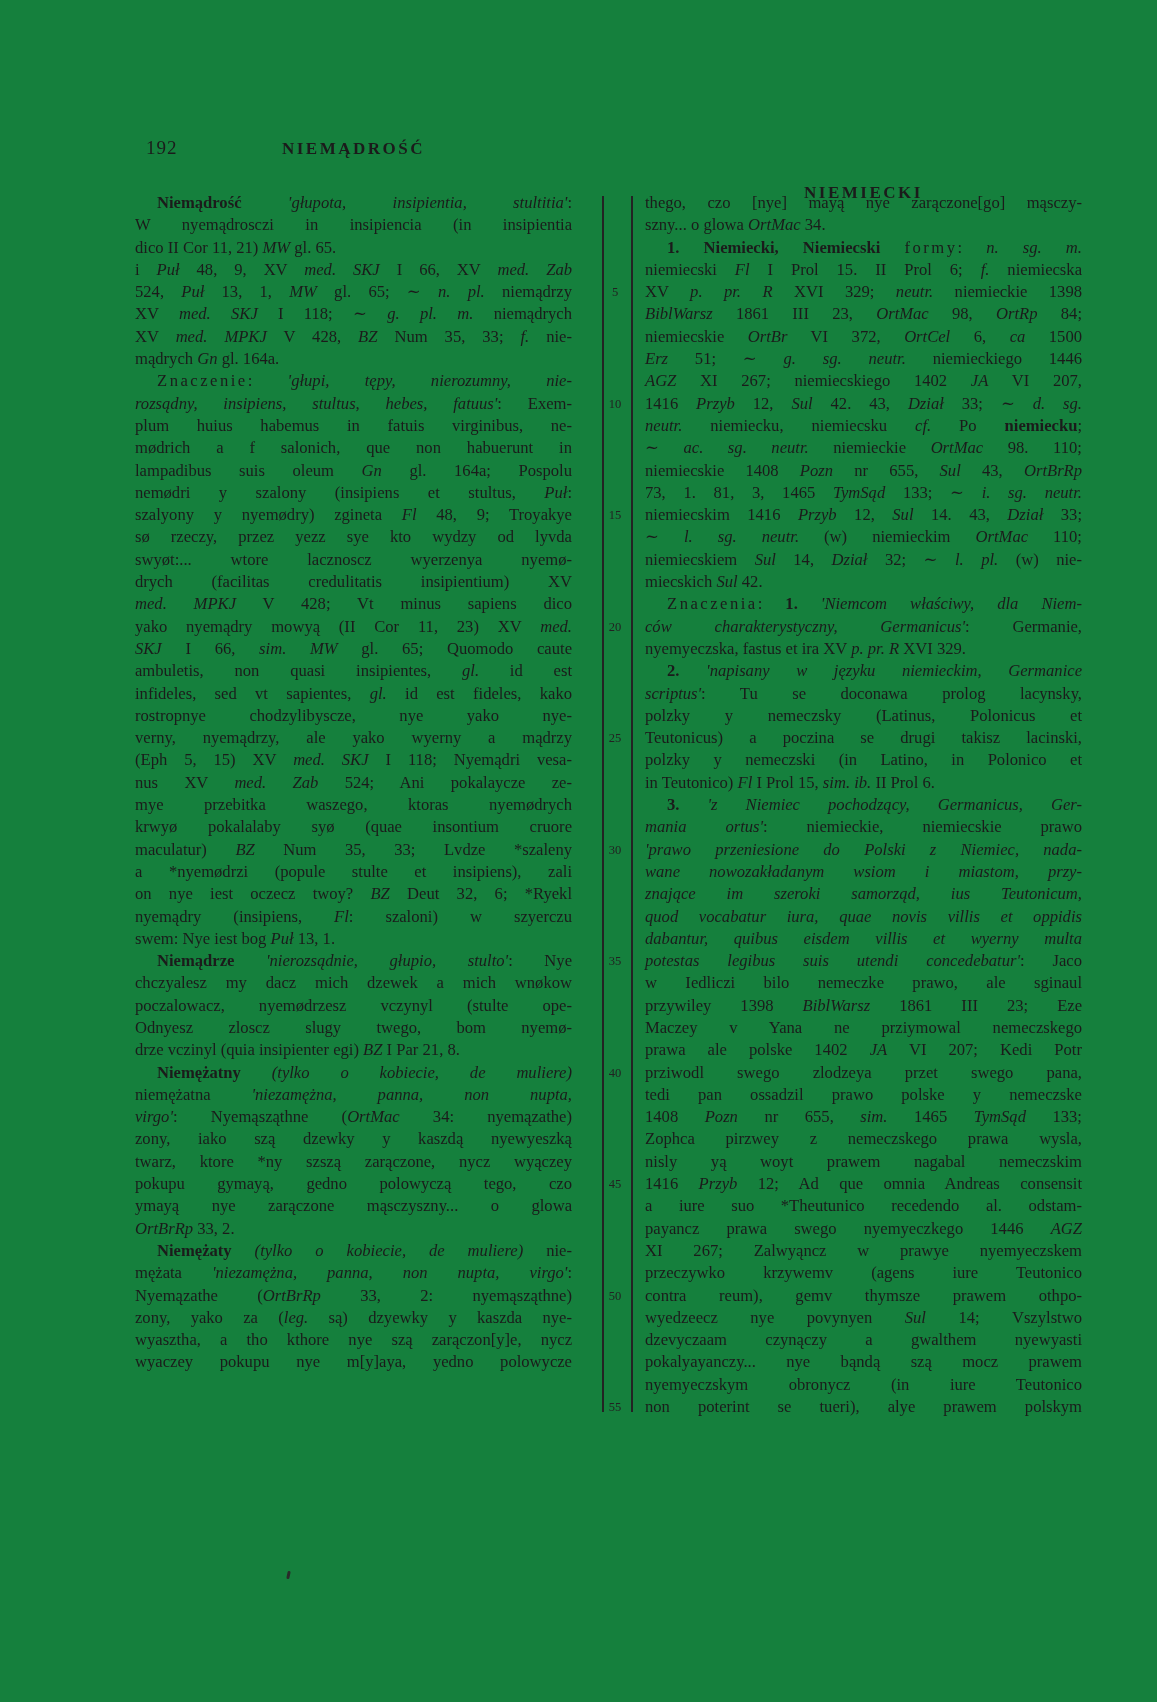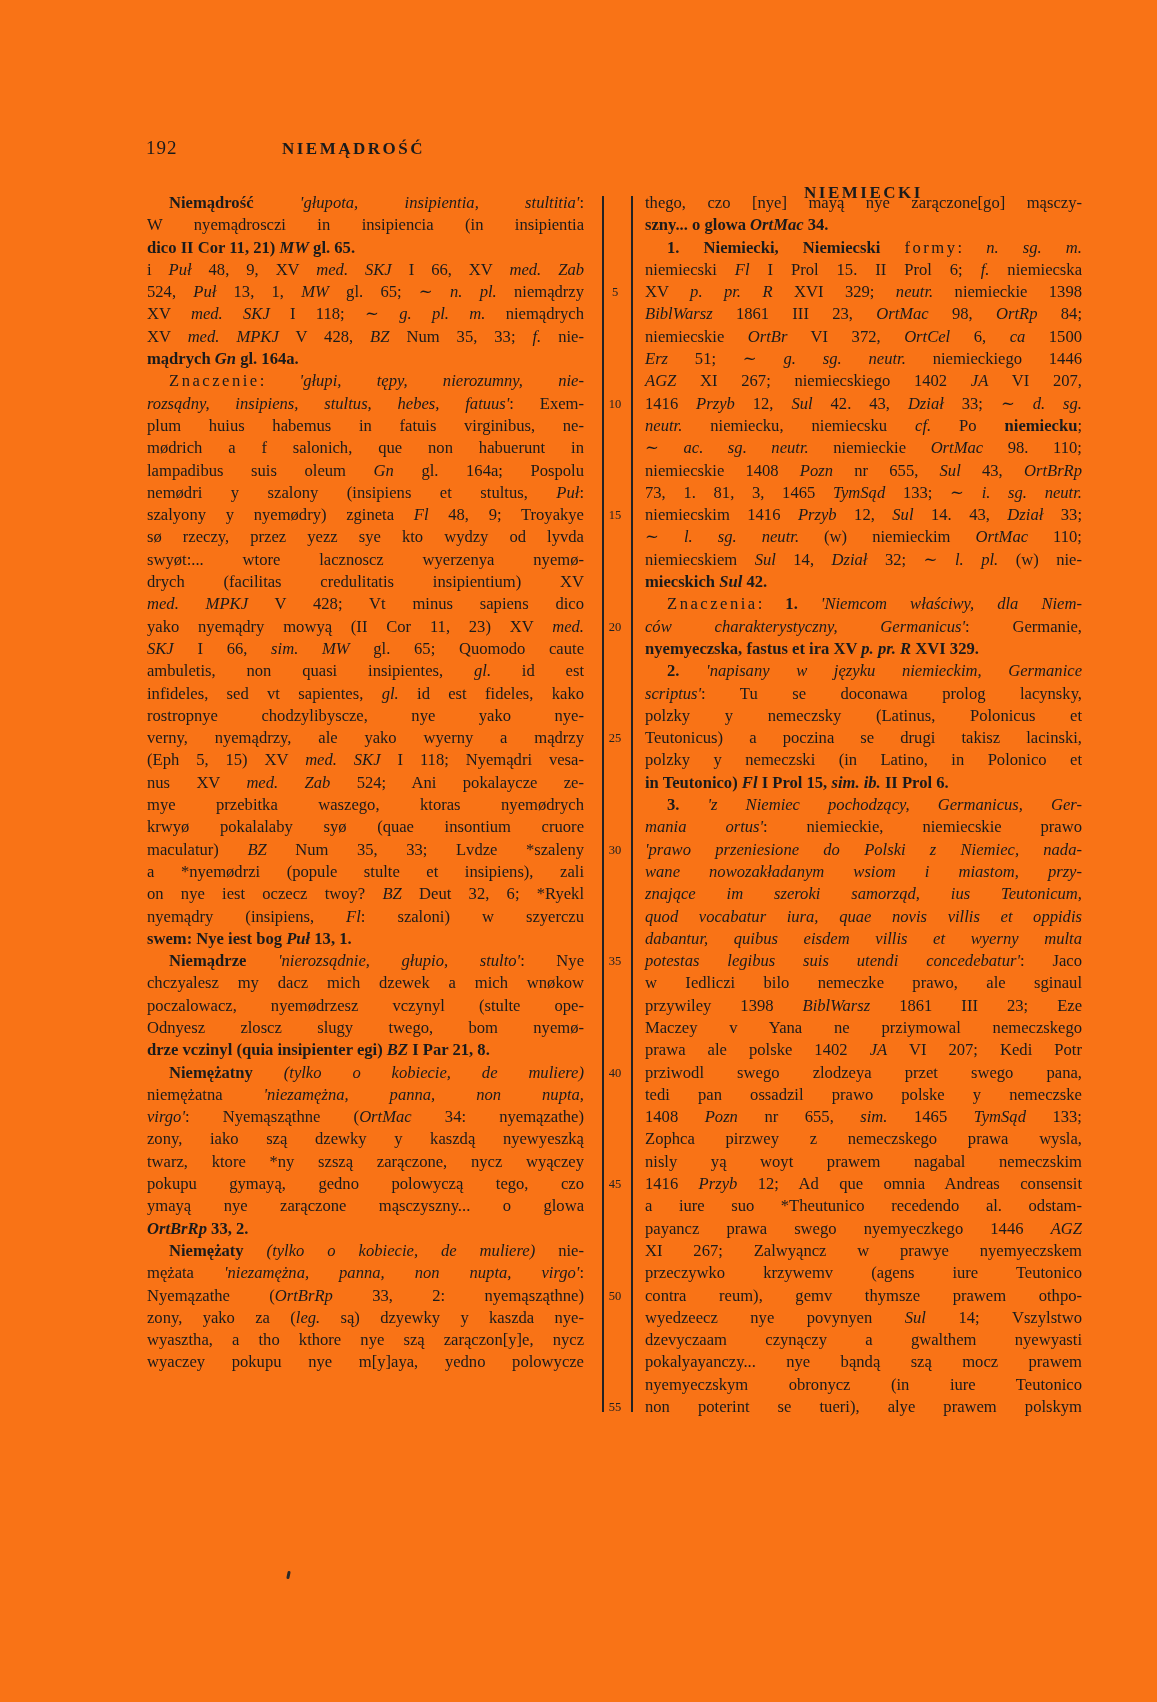--- a/index.html
+++ b/index.html
@@ -1,45 +1,45 @@
 <!DOCTYPE html>
 <html><head>
 <meta charset="utf-8">
 <style>
   html,body{margin:0;padding:0;background:#e8e8e6;}
   #page{
     position:relative;
     width:1157px;height:1702px;
-    background:#f97316;
+    background:#15803d;
     font-family:"Liberation Serif","DejaVu Serif",serif;
     color:#1b1b1b;
     overflow:hidden;
   }
   .running-head{
     position:absolute;top:139px;
     font-size:17px;letter-spacing:2.5px;
     text-align:center;font-weight:600;
   }
   #page-number{
     position:absolute;left:146px;top:137px;
     font-size:19px;letter-spacing:1px;
   }
   .column{
     position:absolute;top:192px;width:437px;
     font-size:16.6px;
   }
-  #col-left{left:135px;margin-left:12px;}
+  #col-left{left:135px;}
   #col-right{left:645px;}
   .line{
     height:22.3px;line-height:22.3px;
     text-align:justify;text-align-last:justify;
     white-space:nowrap;
     overflow:visible;
   }
-  .line.end{text-align-last:left;font-weight:bold;}
+  .line.end{text-align-last:left;}
   .line.ind{padding-left:22px;}
   .st-b{font-weight:bold;}
   .st-i{font-style:italic;}
   .st-s{letter-spacing:2.5px;}
   .gutter-rule{
     position:absolute;top:196px;height:1216px;width:1.6px;
     background:#232323;
   }
   #gutter-rule-left{left:602px;}
   #gutter-rule-right{left:631px;}

